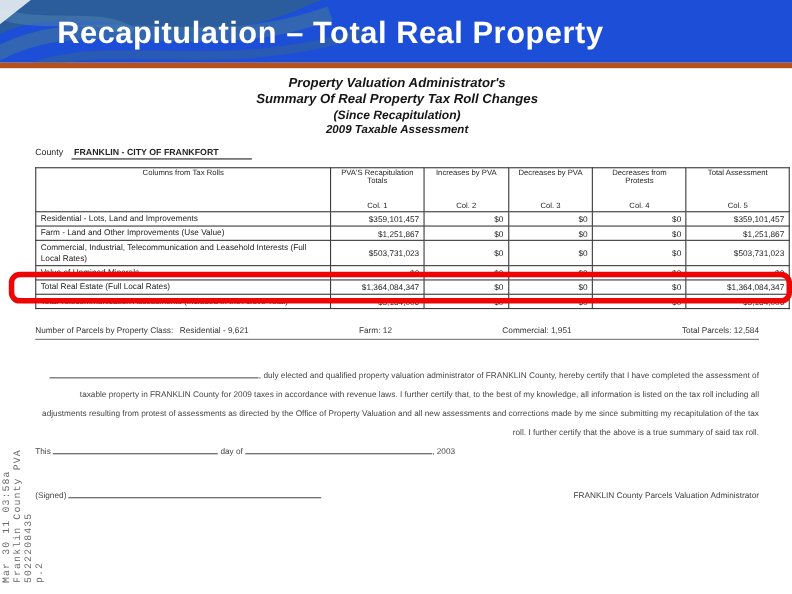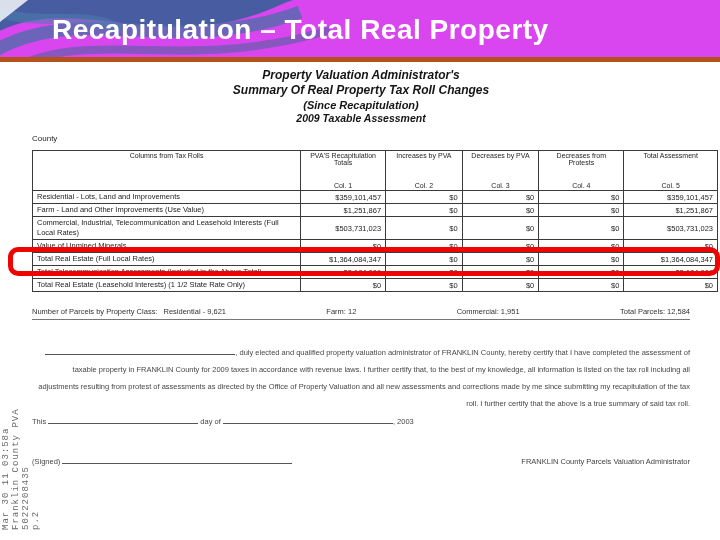--- a/index.html
+++ b/index.html
@@ -3,21 +3,21 @@
 <meta charset="utf-8">
 <style>
   html,body{margin:0;padding:0;}
   body{
     width:720px;height:540px;position:relative;overflow:hidden;
     background:#ffffff;font-family:"Liberation Sans",sans-serif;
   }
   
   .slide-header{
     position:absolute;top:0;left:0;width:720px;height:57px;
-    background:#d946ef;overflow:hidden;
+    background:#1d4ed8;overflow:hidden;
   }
   .slide-header svg{position:absolute;top:0;left:0;}
   .slide-title{
     position:absolute;top:14px;left:52px;
     color:#ffffff;font-size:28px;font-weight:bold;letter-spacing:.5px;
     white-space:nowrap;z-index:2;
   }
   .accent-rule{
     position:absolute;top:57px;left:0;width:720px;height:5px;
     background:#b5521c;
@@ -111,20 +111,21 @@
 <div class="doc">
   <div class="doc-head">
     <div class="l1">Property Valuation Administrator's</div>
     <div class="l2">Summary Of Real Property Tax Roll Changes</div>
     <div class="l3">(Since Recapitulation)</div>
     <div class="l4">2009 Taxable Assessment</div>
   </div>
 
   <div class="county-line">
     <span>County</span>
+    <span class="cval">FRANKLIN - CITY OF FRANKFORT</span>
   </div>
 
   <table class="tax">
     <colgroup>
       <col class="c-label">
         <col class="c-1">
         <col class="c-2">
         <col class="c-3">
         <col class="c-4">
         <col class="c-5">
@@ -206,28 +207,20 @@
           <td class="money">$1,364,084,347</td>
         </tr>
         <tr>
           <td class="row-label">Total Telecommunication Assessments (Included in the Above Total)</td>
           <td class="money">$3,184,006</td>
           <td class="money">$0</td>
           <td class="money">$0</td>
           <td class="money">$0</td>
           <td class="money">$3,184,006</td>
         </tr>
-        <tr>
-          <td class="row-label">Total Real Estate (Leasehold Interests) (1 1/2 State Rate Only)</td>
-          <td class="money">$0</td>
-          <td class="money">$0</td>
-          <td class="money">$0</td>
-          <td class="money">$0</td>
-          <td class="money">$0</td>
-        </tr>
       </tbody>
   </table>
 
   <div class="parcels">
     <span>Number of Parcels by Property Class:</span>
     <span class="seg">Residential - 9,621</span>
     <span class="gap"></span>
     <span>Farm: 12</span>
     <span class="gap"></span>
     <span>Commercial: 1,951</span>

